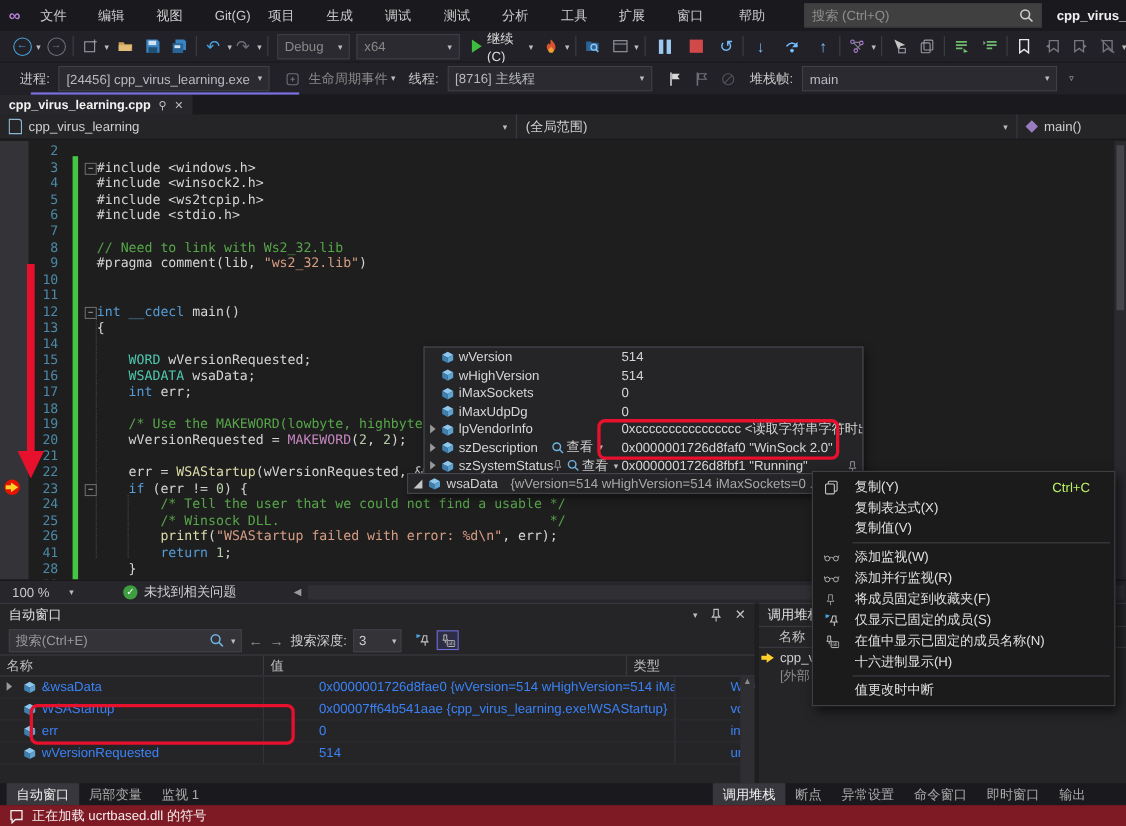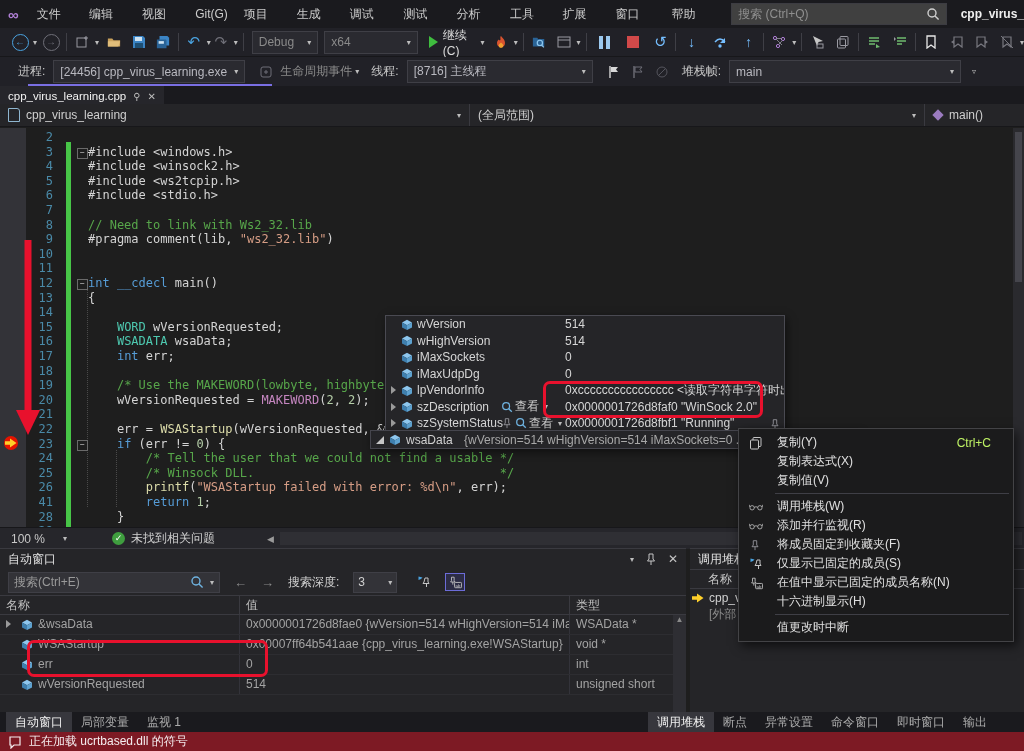--- a/index.html
+++ b/index.html
@@ -31,21 +31,21 @@
   .pausebars{display:inline-flex;gap:3px;}
   .pausebars div{width:4px;height:13px;background:#9cc9ef;}
   .stopsq{width:12px;height:12px;background:#d14949;}
   .debugbar{left:0;top:57px;width:1024px;height:29px;background:#212127;display:flex;align-items:center;padding-left:10px;box-sizing:border-box;color:#c8c8c8;}
   .dlabel{margin:0 5px 0 8px;}
   .purpleline{left:28px;top:84px;width:244px;height:2px;background:#7a6fe3;z-index:3;}
 
   
   .tabstrip{left:0;top:86px;width:1024px;height:20px;background:#1a1a1e;border-bottom:1px solid #101012;}
   .doctab{position:absolute;left:0;top:0;height:20px;padding:0 8px;background:#26262b;display:flex;align-items:center;gap:7px;}
-  .doctab .t{color:#f2f2f2;font-weight:normal;font-size:11.5px;}
+  .doctab .t{color:#f2f2f2;font-weight:bold;font-size:11.5px;}
   .doctab .x,.doctab .p{color:#bdbdbd;font-size:10px;}
   .navbar{left:0;top:104px;width:1024px;height:22px;background:#252528;border-bottom:1px solid #17171a;display:flex;}
   .navseg{height:22px;display:flex;align-items:center;border-right:1px solid #3a3a40;padding:0 8px;justify-content:space-between;box-sizing:border-box;color:#cfcfcf;}
   .cube{width:10px;height:10px;background:#9b7bbf;transform:rotate(45deg) scale(.8);display:inline-block;margin-right:6px;}
   .docicon{width:10px;height:12px;border:1px solid #8fb6d0;border-top-right-radius:3px;display:inline-block;margin-right:6px;}
 
   
   .editor{left:0;top:128px;width:1024px;height:399px;background:#1e1e1e;overflow:hidden;}
   .gutter{position:absolute;left:0;top:0;width:26px;height:399px;background:#333338;}
   .greenbar{position:absolute;left:66px;top:14px;width:5px;height:385px;background:#47c547;}
@@ -68,28 +68,28 @@
   
   .edstatus{left:0;top:527px;width:1024px;height:21px;background:#26262b;border-top:1px solid #17171a;display:flex;align-items:center;}
   .zoombox{width:56px;height:17px;margin-left:6px;display:flex;align-items:center;justify-content:space-between;padding:0 5px;color:#c8c8c8;}
   .chk{width:13px;height:13px;border-radius:50%;background:#3f9e3f;color:#fff;font-size:9px;line-height:13px;text-align:center;margin:0 6px 0 40px;}
   .hsb-arrow{color:#9a9a9a;font-size:9px;margin-left:52px;}
   .hsb-track{flex:1;height:13px;background:#2f2f34;margin:0 2px 0 6px;}
 
   
   .autos{left:0;top:548px;width:686px;height:164px;background:#252528;border-top:1px solid #3a3a40;}
   .ptitle{height:20px;display:flex;align-items:center;justify-content:space-between;padding:0 8px;color:#e0e0e0;}
-  .ptools{height:26px;display:flex;align-items:center;padding:0 8px;gap:14px;}
+  .ptools{height:26px;display:flex;align-items:center;padding:0 8px;gap:6px;}
   .searchbox{width:200px;height:19px;background:#333338;border:1px solid #3f3f46;display:flex;align-items:center;justify-content:space-between;padding:0 5px;color:#9a9a9a;}
   .depthcombo{width:34px;height:19px;background:#333338;border:1px solid #3f3f46;display:flex;align-items:center;justify-content:space-between;padding:0 4px;color:#d0d0d0;}
   .toggled{border:1px solid #6c6cd8;background:#2d2d45;padding:1px 2px;}
   .gridhead{height:18px;display:flex;border-top:1px solid #3a3a40;border-bottom:1px solid #3a3a40;color:#c0c0c0;}
   .gh{padding-left:6px;border-right:1px solid #3a3a40;box-sizing:border-box;line-height:18px;}
-  .grow{height:19px;display:flex;border-bottom:1px solid #2d2d31;color:#a3a3a3;
-        font-family:"Liberation Sans",sans-serif;}
+  .grow{height:19px;display:flex;border-bottom:1px solid #2d2d31;color:#3b82f6;
+        font-family:"Liberation Sans",sans-serif;gap:44px;}
   .gc{padding-left:6px;border-right:1px solid #33333a;box-sizing:border-box;line-height:19px;
       white-space:nowrap;overflow:hidden;display:flex;align-items:center;gap:4px;}
   .ascroll{position:absolute;right:0;top:66px;width:13px;height:98px;background:#2e2e33;color:#8a8a8a;font-size:8px;text-align:center;}
   .callstack{left:690px;top:548px;width:334px;height:164px;background:#252528;border-top:1px solid #3a3a40;overflow:hidden;}
   .cshead{height:18px;border-bottom:1px solid #3a3a40;color:#c8c8c8;padding-left:18px;line-height:18px;border-top:1px solid #3a3a40;}
   .csrow{height:17px;display:flex;align-items:center;gap:5px;padding-left:2px;white-space:nowrap;}
 
   .paneltabs{left:0;top:712px;width:1024px;height:20px;background:#1a1a1e;display:flex;justify-content:space-between;}
   .ptab{height:20px;line-height:20px;padding:0 9px;color:#ababab;white-space:nowrap;}
   .ptab.active{background:#37373d;color:#f0f0f0;}
@@ -871,21 +871,21 @@
       </div>
       <div class="cm-sep"></div>
       <div class="cm-item">
         <span class="ic">
           <svg class="i" viewBox="0 0 18 10">
             <circle cx="4" cy="6" r="2.8" fill="none" stroke="#c5c5c5"></circle>
             <circle cx="14" cy="6" r="2.8" fill="none" stroke="#c5c5c5"></circle>
             <path d="M6.8 5.5q2.2-1.8 4.4 0M1.2 5 0 2m16.8 3L18 2" fill="none" stroke="#c5c5c5"></path>
           </svg>
         </span>
-        <span class="lbl">调用堆栈(W)</span>
+        <span class="lbl">添加监视(W)</span>
       </div>
       <div class="cm-item">
         <span class="ic">
           <svg class="i" viewBox="0 0 18 10">
             <circle cx="4" cy="6" r="2.8" fill="none" stroke="#c5c5c5"></circle>
             <circle cx="14" cy="6" r="2.8" fill="none" stroke="#c5c5c5"></circle>
             <path d="M6.8 5.5q2.2-1.8 4.4 0M1.2 5 0 2m16.8 3L18 2" fill="none" stroke="#c5c5c5"></path>
           </svg>
         </span>
         <span class="lbl">添加并行监视(R)</span>

